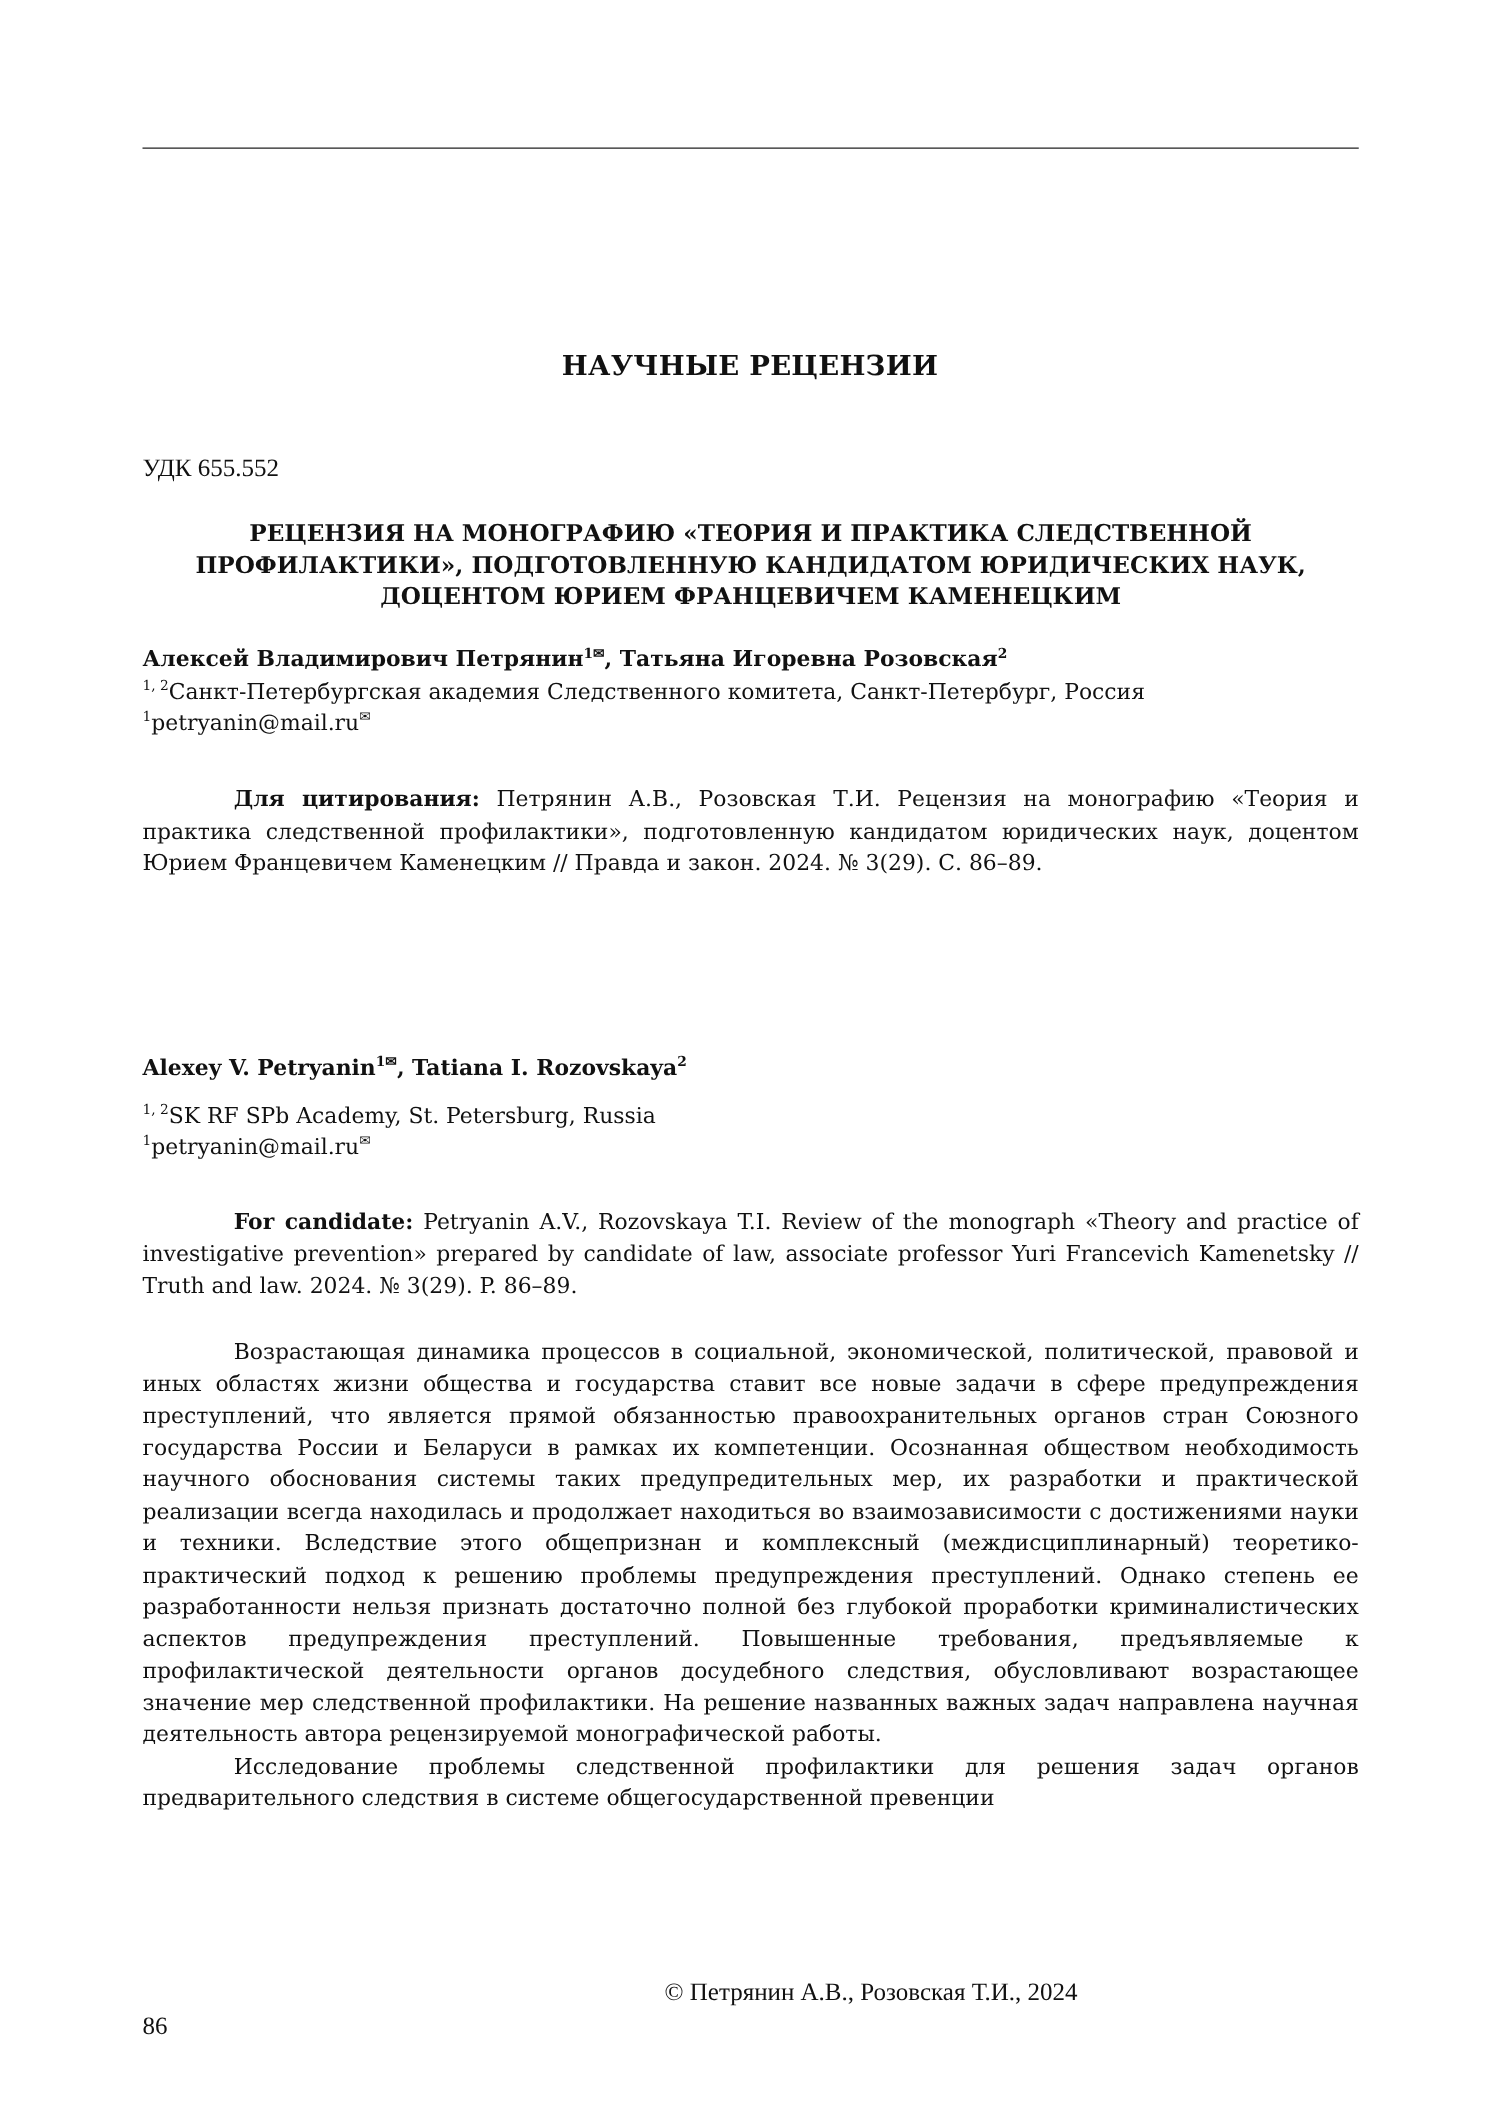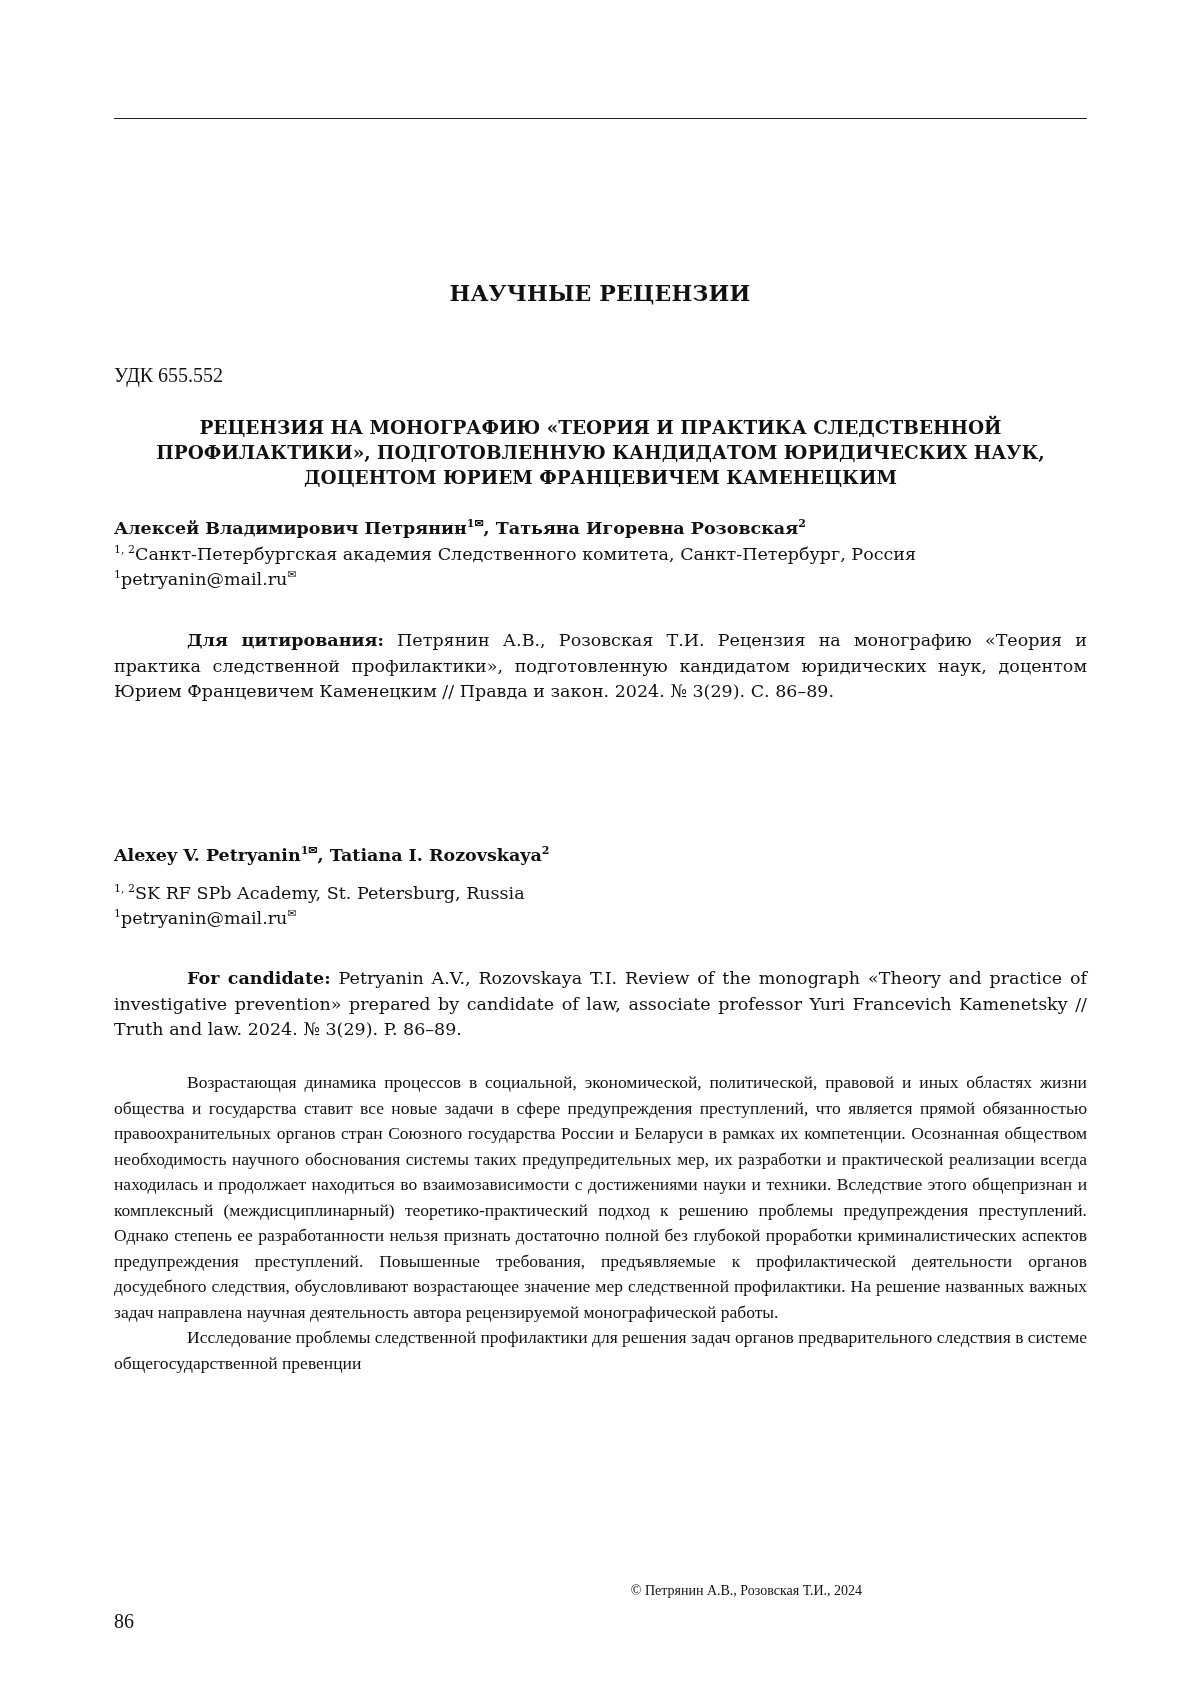--- a/index.html
+++ b/index.html
@@ -20,22 +20,22 @@
     .aff, .email { position: absolute; left: 114px; font-family: "DejaVu Serif", serif; font-size: 17.5px; }
     .aff-ru { top: 544px; }
     .email-ru { top: 569px; }
     .aff-en { top: 883px; }
     .email-en { top: 908px; }
     .citation { position: absolute; left: 114px; width: 973px; font-family: "DejaVu Serif", serif; font-size: 17.5px; line-height: 25.5px; text-align: justify; text-indent: 73px; }
     .citation-ru { top: 628px; }
     .citation-en { top: 966px; }
     .cite-label { font-weight: bold; }
     .body { position: absolute; left: 114px; width: 973px; top: 1070px; font-family: "DejaVu Serif", serif; font-size: 17.5px; line-height: 25.5px; text-align: justify; }
-    .body p { margin: 0; text-indent: 73px; font-family: Liberation Serif, serif; }
-    .copyright { position: absolute; right: 113px; top: 1583px; font-family: "Liberation Serif", serif; font-size: 14px; }
+    .body p { margin: 0; text-indent: 73px; }
+    .copyright { position: absolute; right: 113px; top: 1583px; font-family: "Liberation Serif", serif; font-size: 20px; }
     .page-number { position: absolute; left: 114px; top: 1610px; font-family: "Liberation Serif", serif; font-size: 20px; }
   </style>
 </head>
 <body>
 
 <div class="page">
 
   <div class="top-rule"></div>
 
   <div class="section-title">НАУЧНЫЕ РЕЦЕНЗИИ</div>

